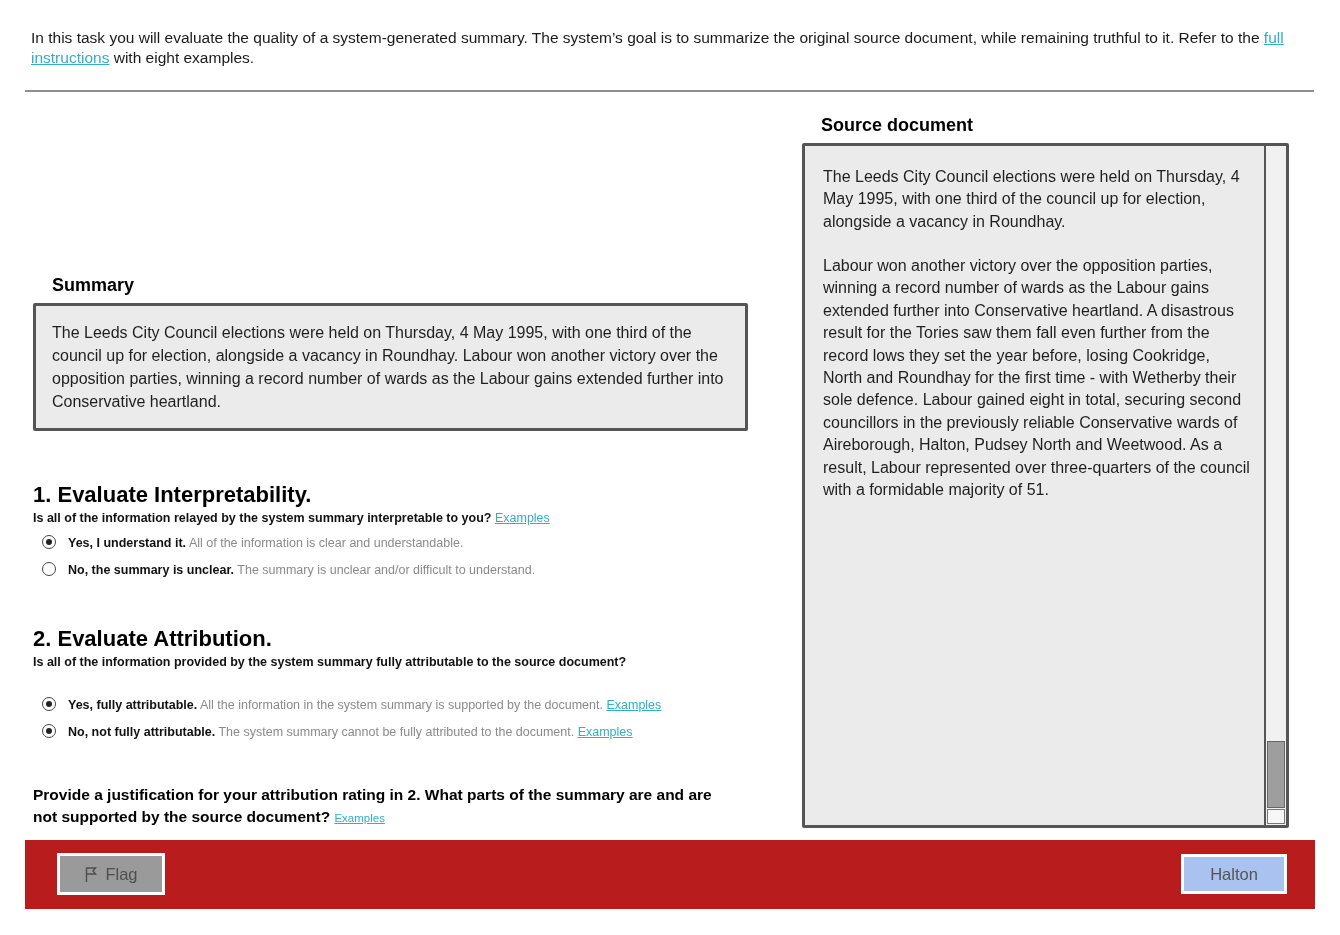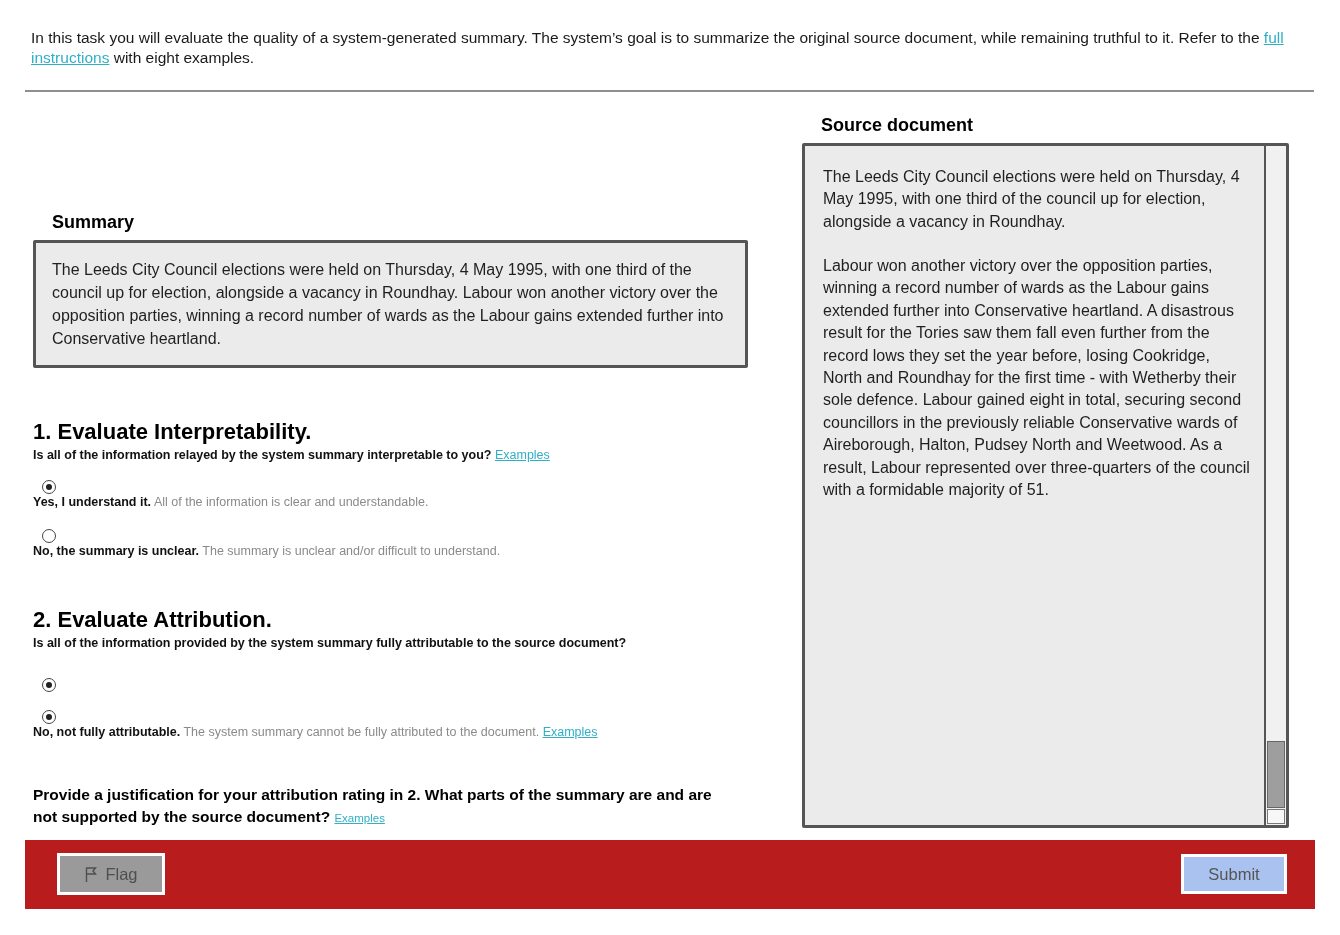--- a/index.html
+++ b/index.html
@@ -23,21 +23,21 @@
   }
 
   .question { margin-left: 0; }
   .q1 { margin-top: 51px; }
   .q2 { margin-top: 47px; }
   .q-heading { font-size: 22px; font-weight: bold; color: #000; }
   .q-sub { font-size: 12.5px; font-weight: bold; margin-top: 3px; color: #111; }
   .q-sub .link { font-weight: normal; font-size: 12.5px; }
   .options { margin-top: 10px; }
   .q2 .options { margin-top: 28px; }
-  .option-row { display: flex; align-items: flex-start; margin-top: 18px; font-size: 12.5px; line-height: 1.35; flex-direction: column; }
+  .option-row { display: flex; align-items: flex-start; margin-top: 10px; font-size: 12.5px; line-height: 1.35; }
   .radio {
     width: 14px; height: 14px; border: 1.5px solid #444; border-radius: 50%;
     margin: 0 12px 0 9px; flex: none; position: relative; background: #fff; cursor: pointer;
   }
   .radio.checked::after {
     content: ""; position: absolute; left: 50%; top: 50%; width: 6px; height: 6px;
     margin: -3px 0 0 -3px; border-radius: 50%; background: #222;
   }
   .opt-label { font-weight: bold; color: #111; }
   .opt-desc { color: #8a8a8a; }
@@ -132,20 +132,22 @@
         </div>
       </div>
     </div>
 
     <div class="question q2">
       <div class="q-heading">2. Evaluate Attribution.</div>
       <div class="q-sub">Is all of the information provided by the system summary fully attributable to the source document?</div>
       <div class="options">
         <div class="option-row">
           <span class="radio checked"></span>
+          <span><span class="opt-label">Yes, fully attributable.</span>
+            <span class="opt-desc"> All the information in the system summary is supported by the document. </span><a class="link">Examples</a></span>
         </div>
         <div class="option-row">
           <span class="radio checked"></span>
           <span><span class="opt-label">No, not fully attributable.</span>
             <span class="opt-desc">The system summary cannot be fully attributed to the document. </span><a class="link">Examples</a></span>
         </div>
       </div>
     </div>
 
     <div class="justification">
@@ -175,15 +177,15 @@
 <div class="footer">
   <button class="flag-button">
     <span style="display:inline-flex;">
       <svg width="14" height="17" viewBox="0 0 14 17">
           <path d="M2.5 1.5 V16 M2.5 2 H11.5 L9 5 L11.5 8 H2.5" fill="none" stroke="#4f4f4f" stroke-width="1.4"></path>
         </svg>
     </span>
     <span>Flag</span>
   </button>
   <button class="submit-button">
-    <span>Submit</span>
+    <span>Halton</span>
   </button>
 </div>
 
 </body></html>

